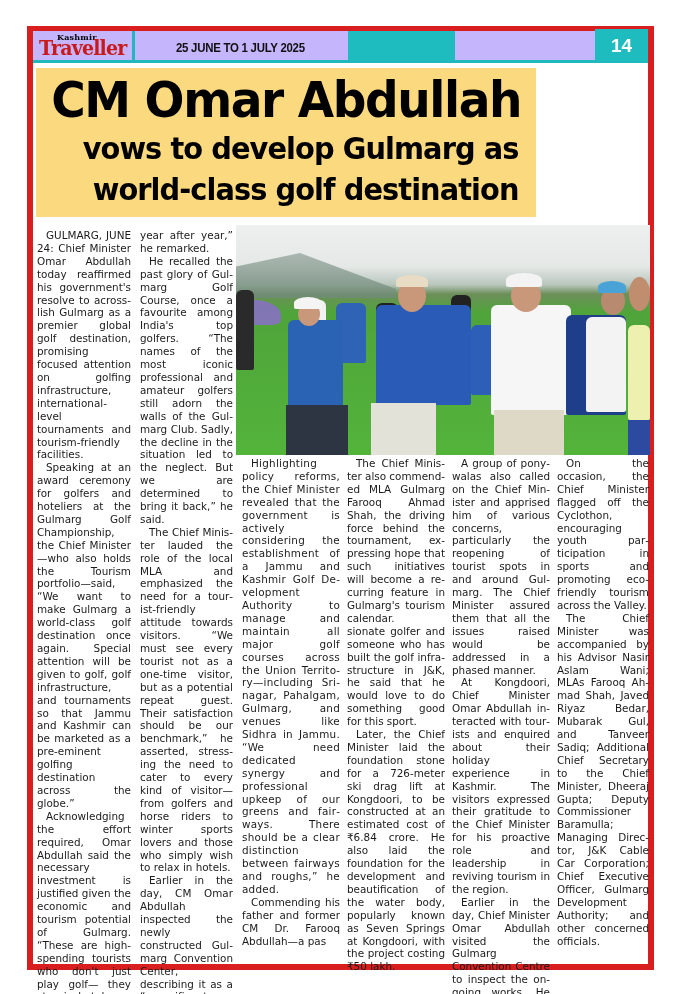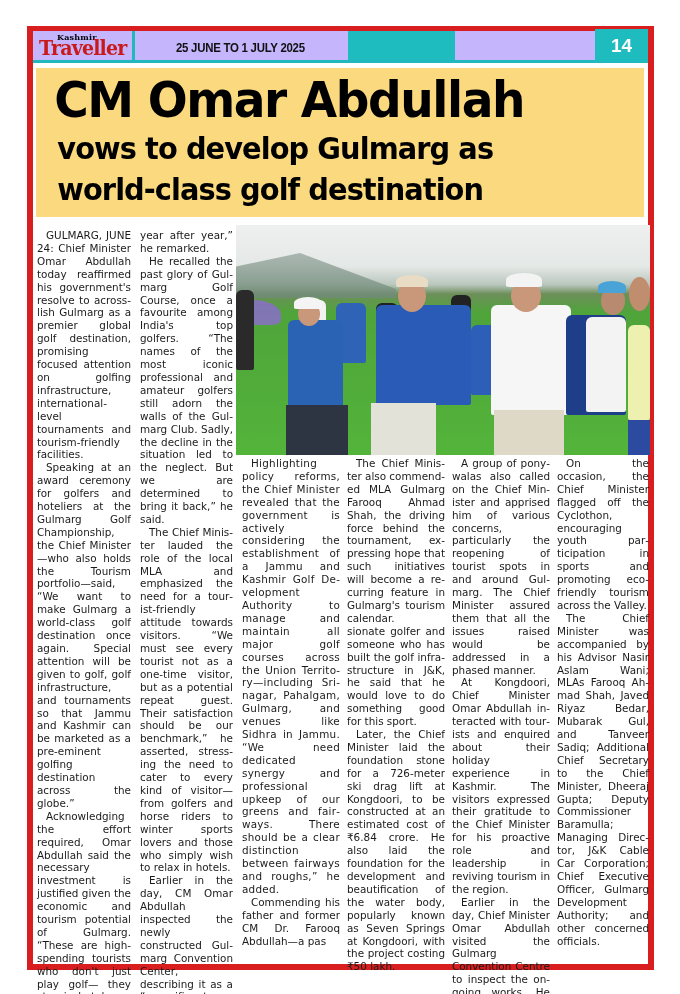--- a/index.html
+++ b/index.html
@@ -34,22 +34,22 @@
   }
   .teal-block {
     position: absolute; left: 315px; top: 0; width: 107px; height: 29px; background: #1fbcbf;
   }
   .page-number-box {
     position: absolute; left: 562px; top: -2px; width: 53px; height: 33px; background: #1fbcbf;
     color: #fff; font-family: "Liberation Sans", sans-serif; font-weight: bold; font-size: 19px;
     display: flex; align-items: center; justify-content: center;
   }
   .headline-box {
-    position: absolute; left: 3px; top: 37px; width: 608px; height: 149px; background: #fbd97e;
-    text-align: left;
+    position: absolute; left: 3px; top: 37px; width: 500px; height: 149px; background: #fbd97e;
+    text-align: right;
   }
   .headline-main {
     display: block; font-family: "DejaVu Sans", sans-serif; font-weight: bold;
     font-size: 50px; line-height: 56px; color: #000; letter-spacing: -1.5px; margin-top: 4px;
     transform: scaleX(0.94);
   }
   .headline-sub {
     display: block; font-family: "DejaVu Sans", sans-serif; font-weight: bold;
     font-size: 31px; line-height: 41px; color: #000; letter-spacing: -1px;
     transform: scaleX(0.93);

